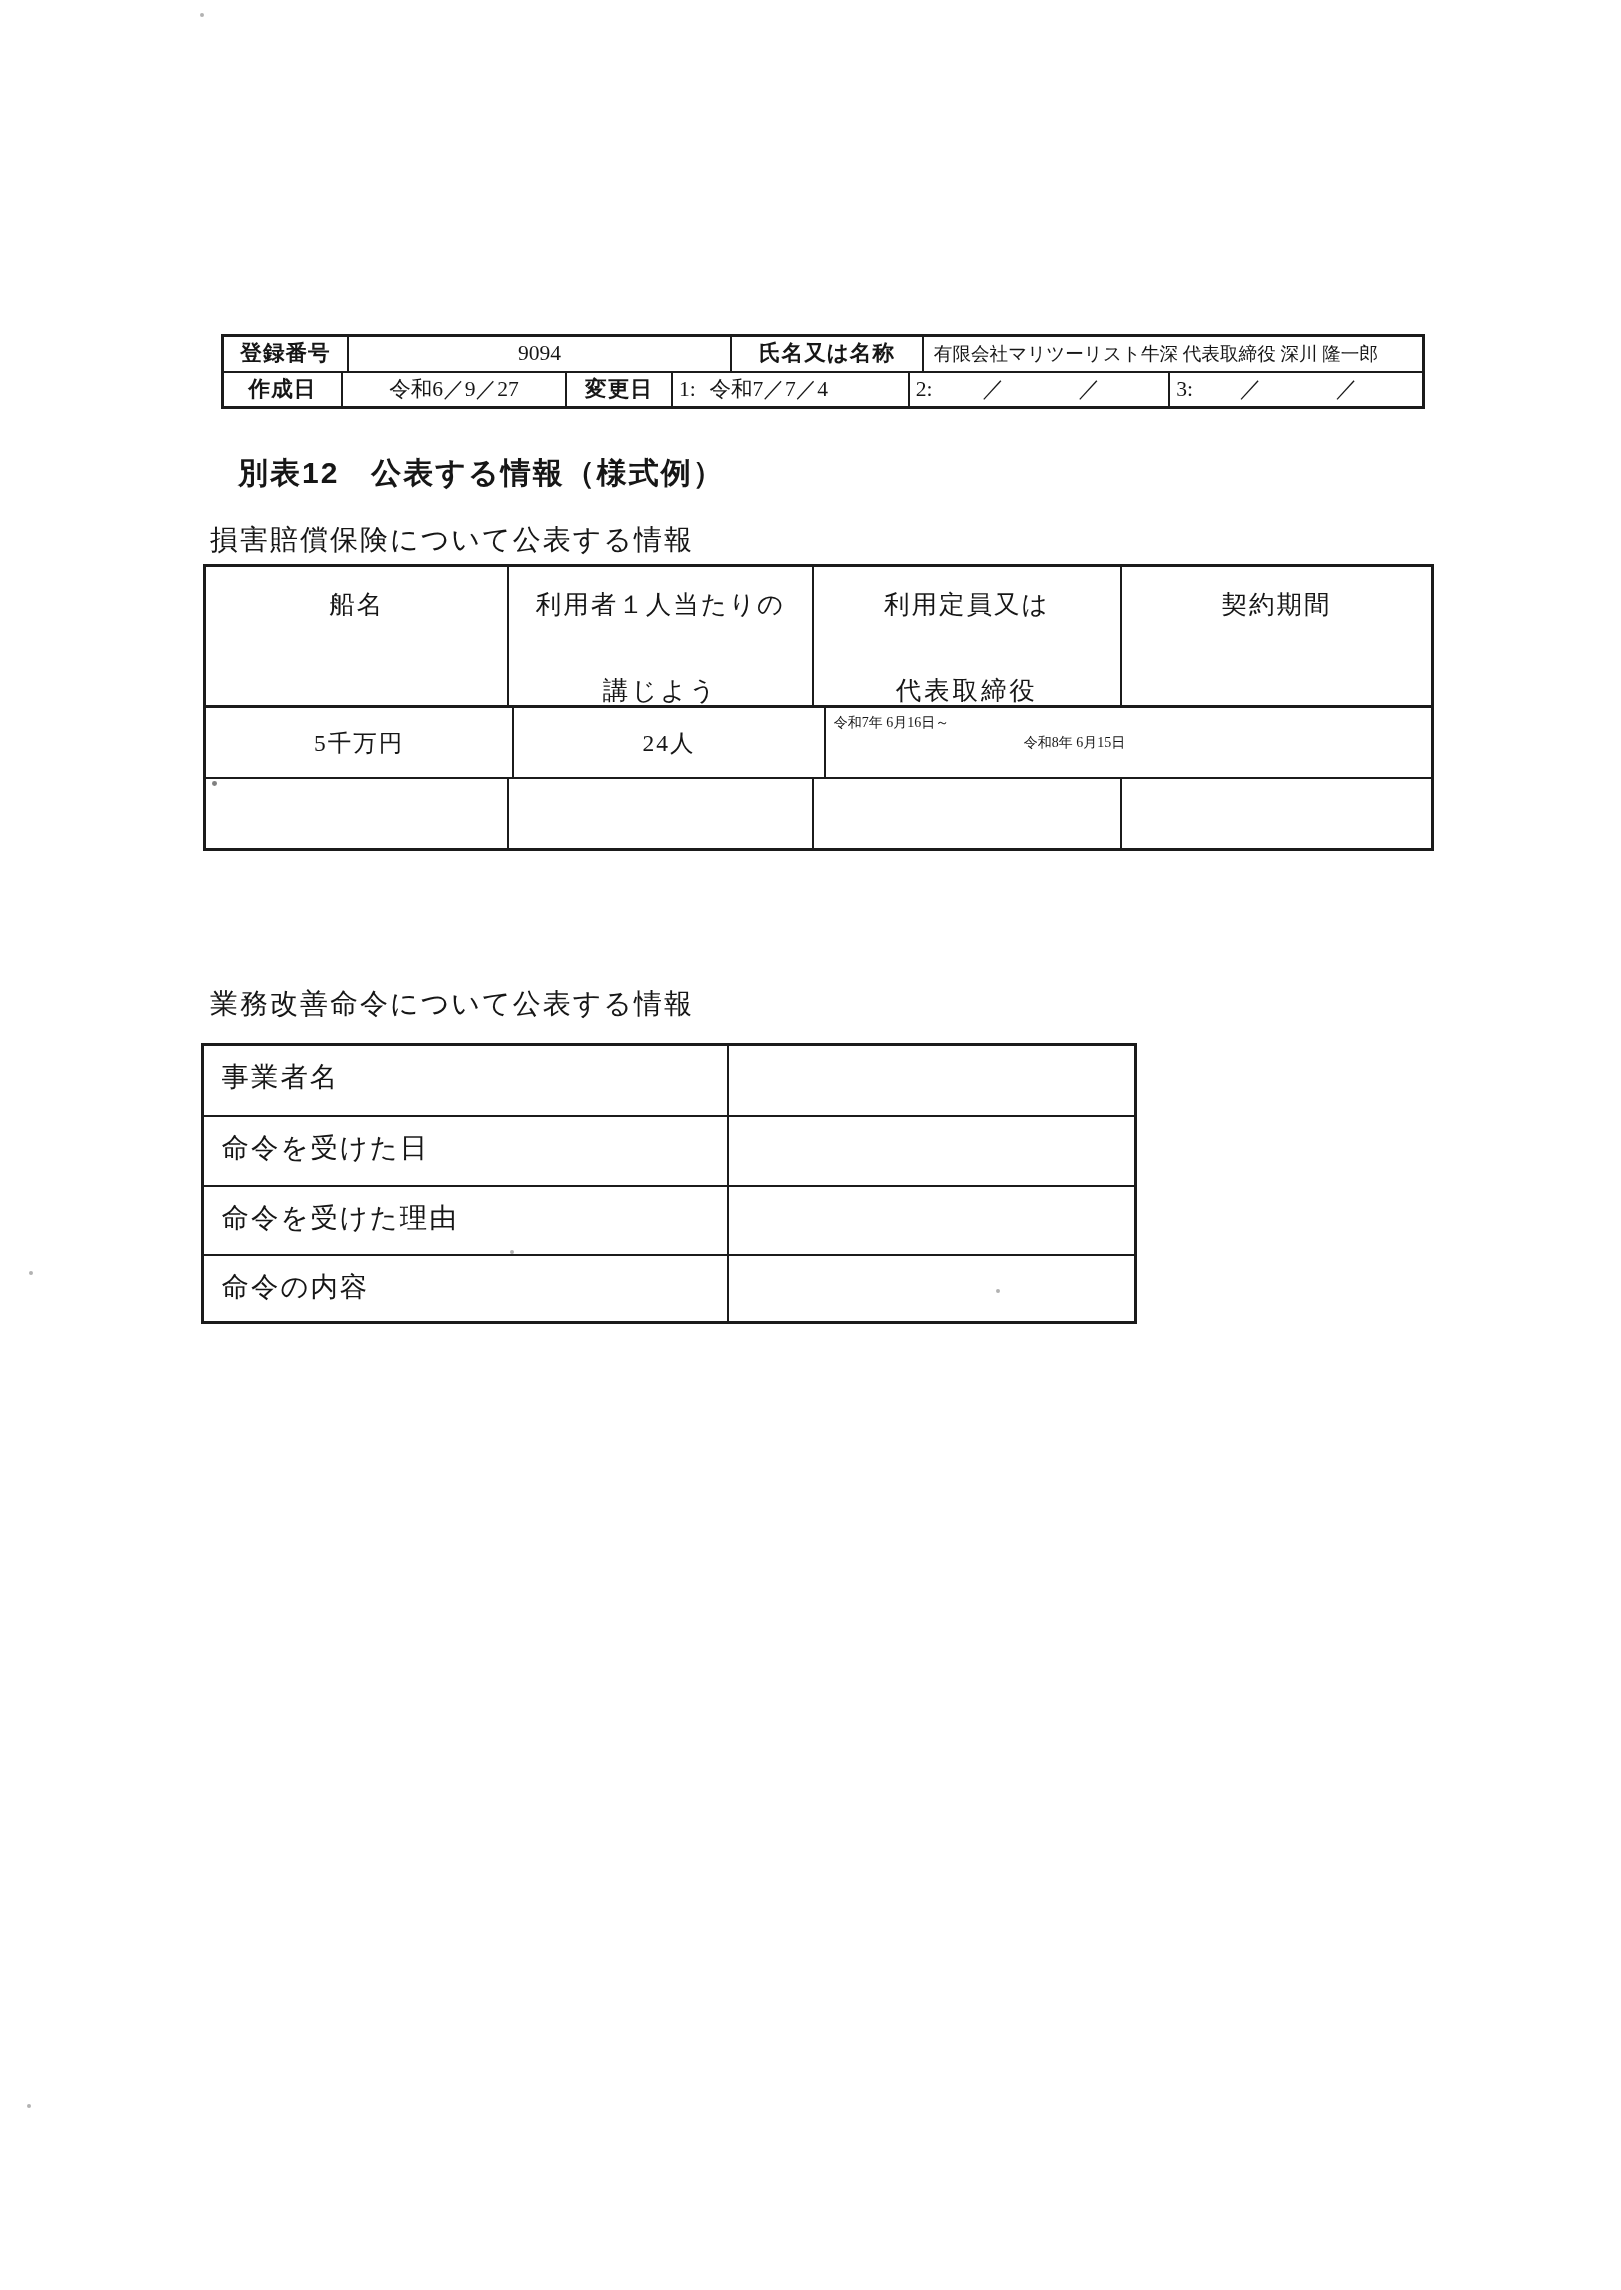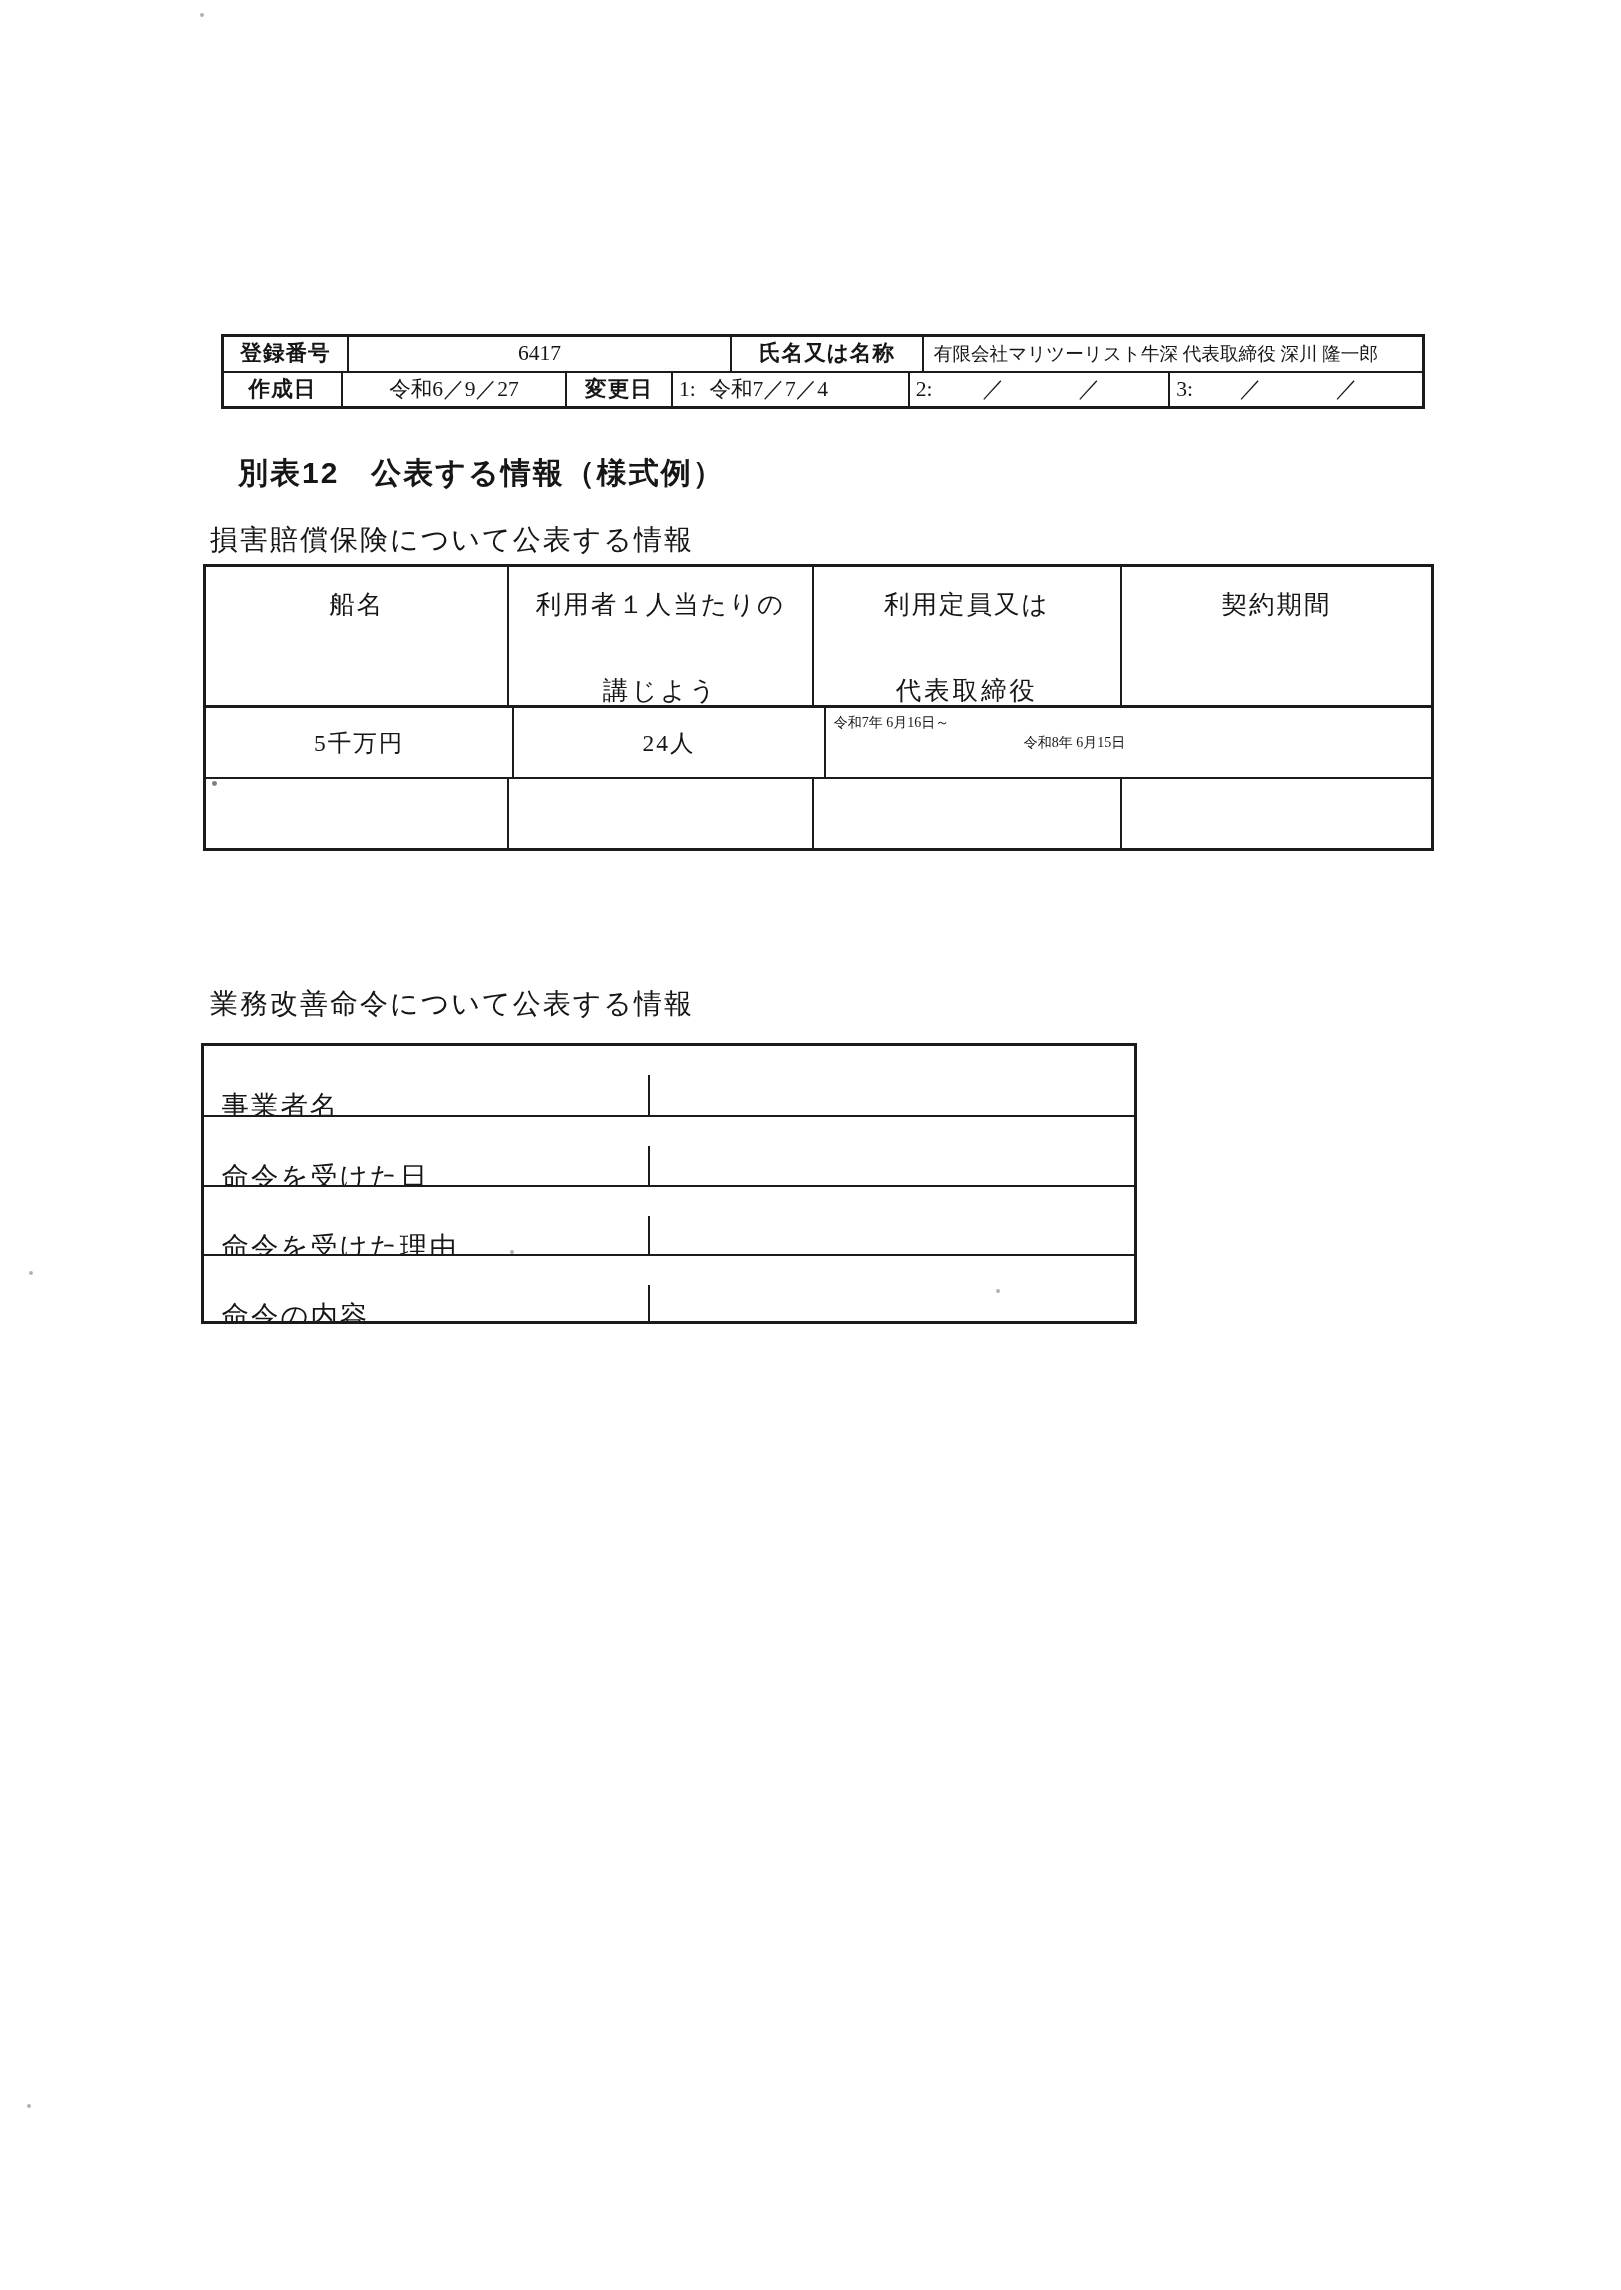--- a/index.html
+++ b/index.html
@@ -110,42 +110,42 @@
     box-sizing:border-box;
   }
   .ord-row{display:flex;box-sizing:border-box;border-bottom:2.9px solid var(--line);}
   .ord-row:last-child{border-bottom:none;}
   .or-1{height:71px;}
   .or-2{height:70px;}
   .or-3{height:69px;}
   .or-4{height:65px;}
   .or-5{height:213px;}
   .ocell-label{
-    width:446px;box-sizing:border-box;
+    width:525px;box-sizing:border-box;
     border-right:2.9px solid var(--line);
     font-size:27.4px;letter-spacing:2px;
     padding:14.7px 7.8px 0 17.6px;line-height:1.2;
-    overflow:hidden;white-space:nowrap;margin-top:29px;
+    overflow:hidden;white-space:nowrap;
   }
   .ocell-label .l2{display:block;margin-top:57px;}
   .ocell-value{flex:1;}
 
   
   .speck{width:4.9px;height:4.9px;border-radius:50%;background:#555;opacity:.75;}
   .speck.faint{opacity:.45;width:3.9px;height:3.9px;}
 </style>
 </head>
 <body>
 
 <div class="page">
 
   <div class="abs hdr-table">
     <div class="hdr-row hdr-row1">
       <div class="hcell hc-label w-reg-label">登録番号</div>
-      <div class="hcell hc-center w-reg-num">6417</div>
+      <div class="hcell hc-center w-reg-num">9094</div>
       <div class="hcell hc-label w-name-label">氏名又は名称</div>
       <div class="hcell hc-name-value w-name-val">有限会社マリツーリスト牛深 代表取締役 深川 隆一郎</div>
     </div>
     <div class="hdr-row hdr-row2">
       <div class="hcell hc-label w-created-label">作成日</div>
       <div class="hcell hc-center w-created-val">令和6／9／27</div>
       <div class="hcell hc-label w-changed-label">変更日</div>
       <div class="hcell hc-change w-chg1">
         <span class="chg-no">1:</span>
         <span>令和7／7／4</span>

